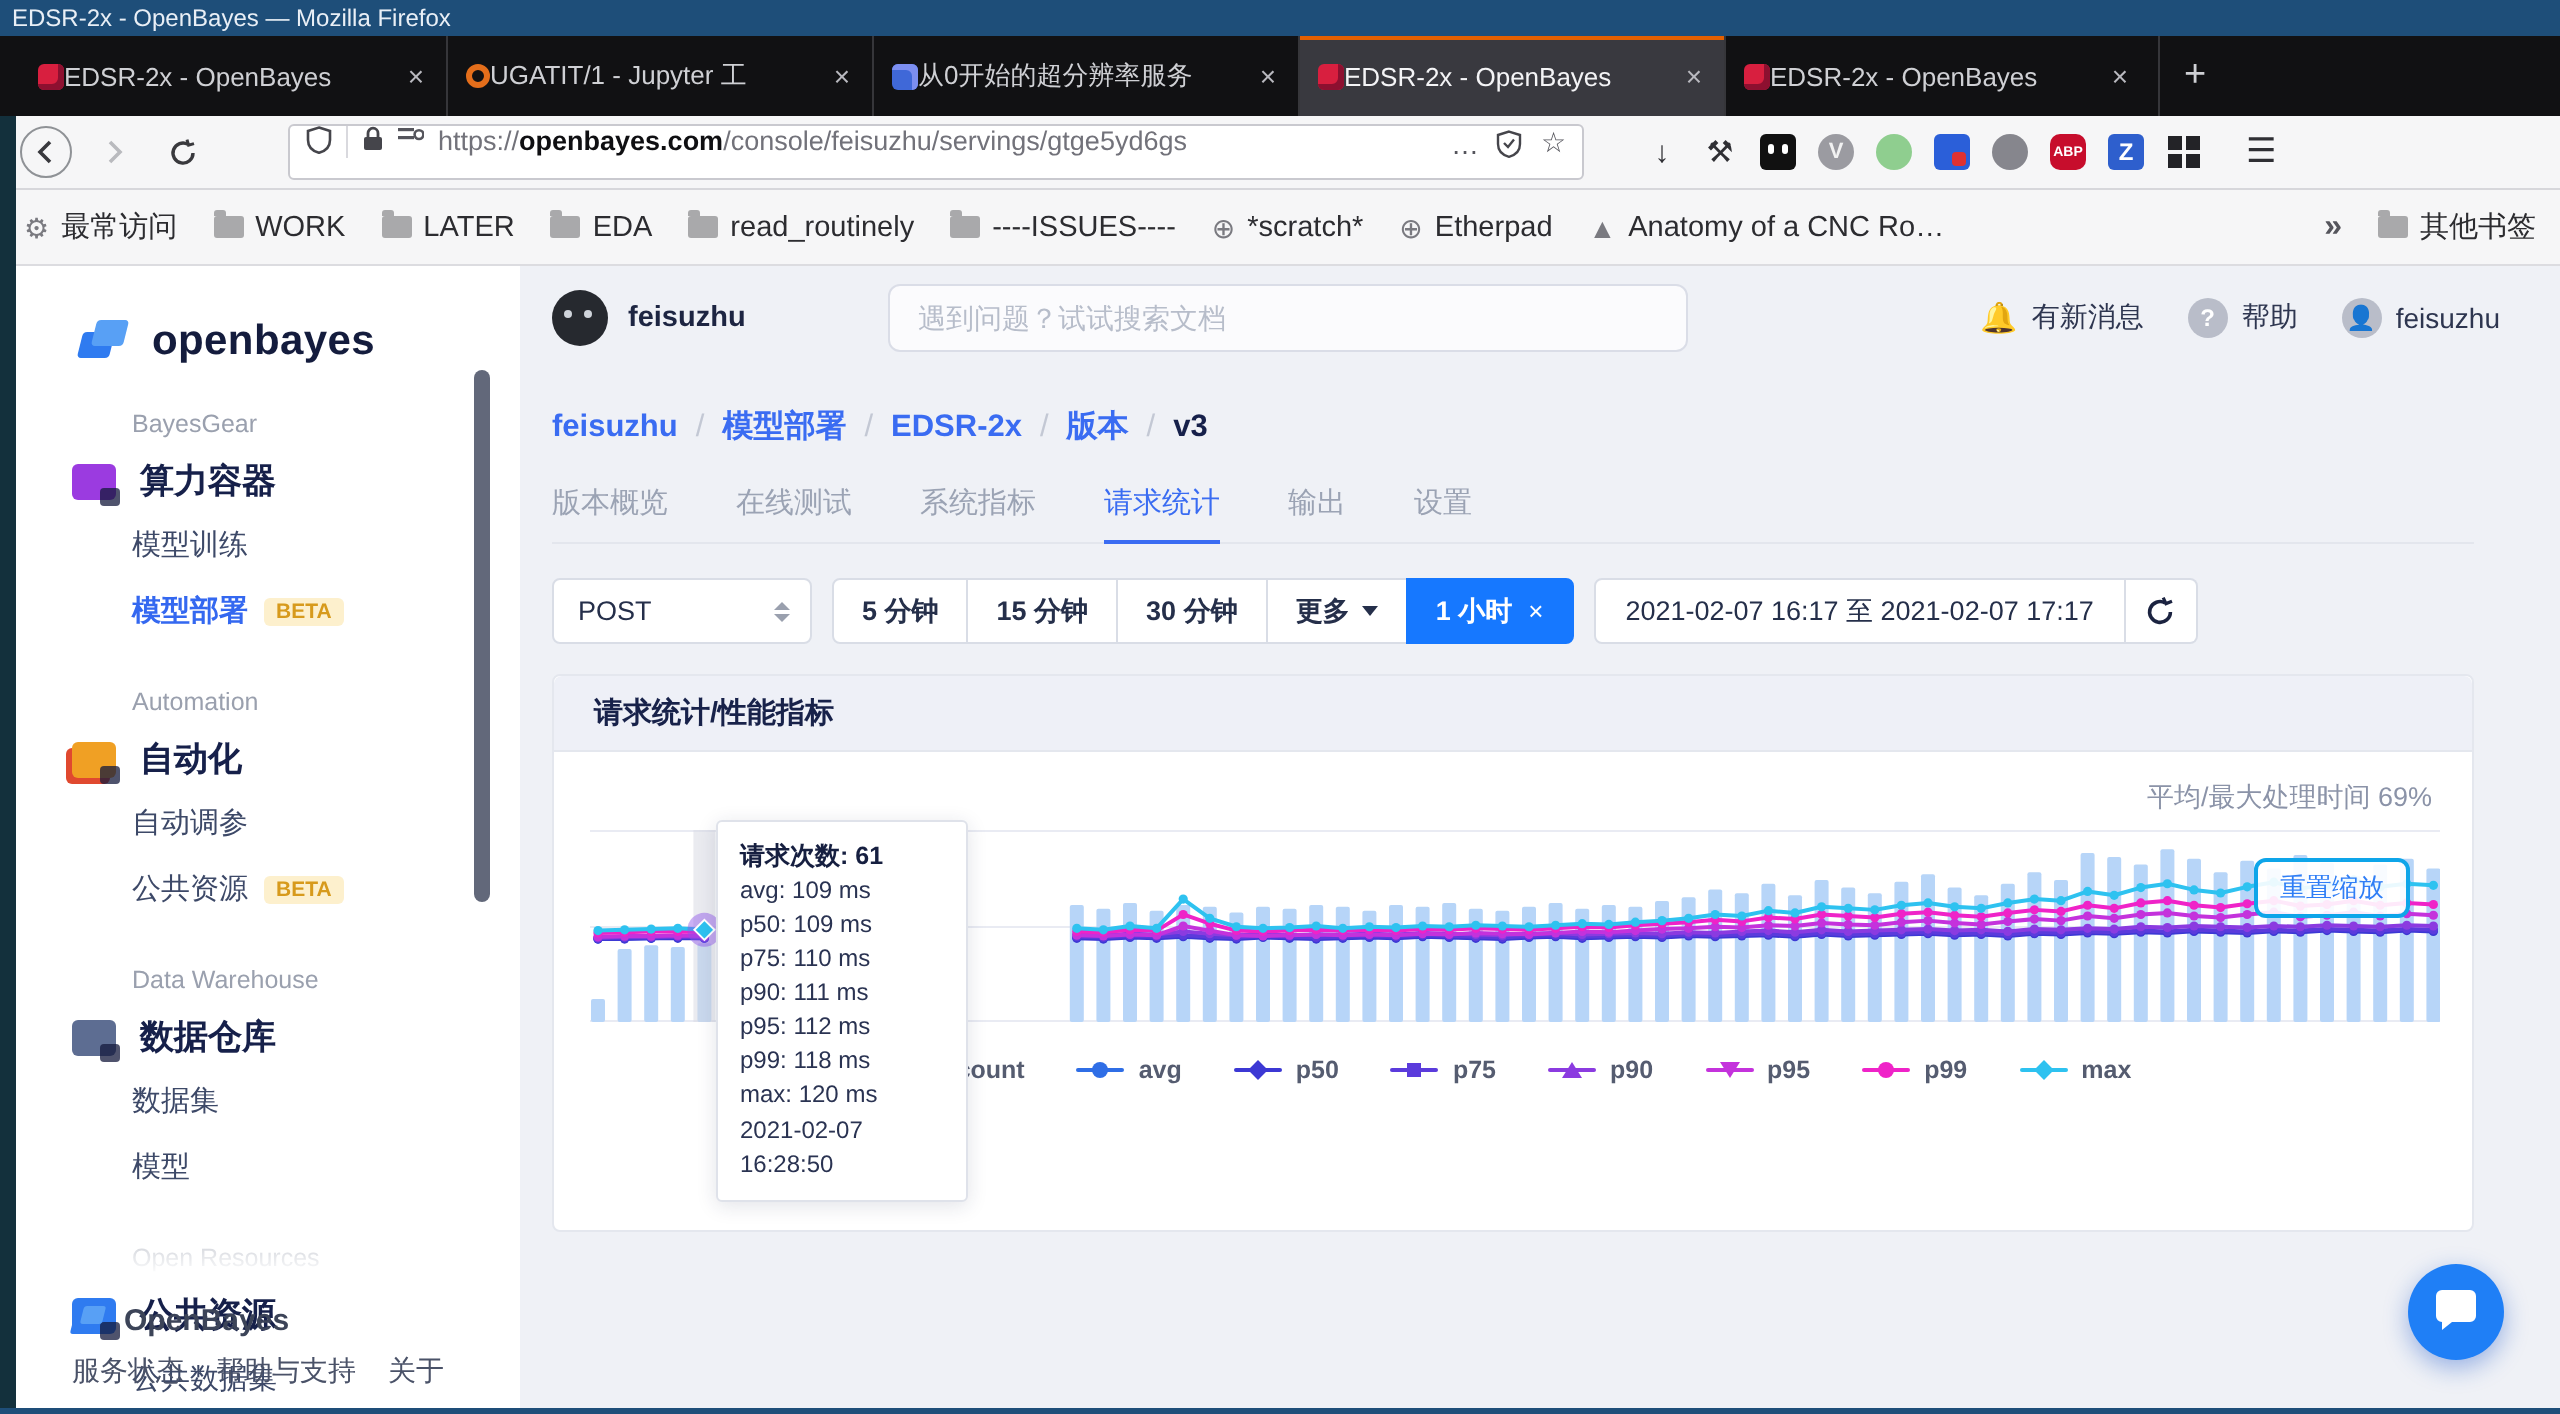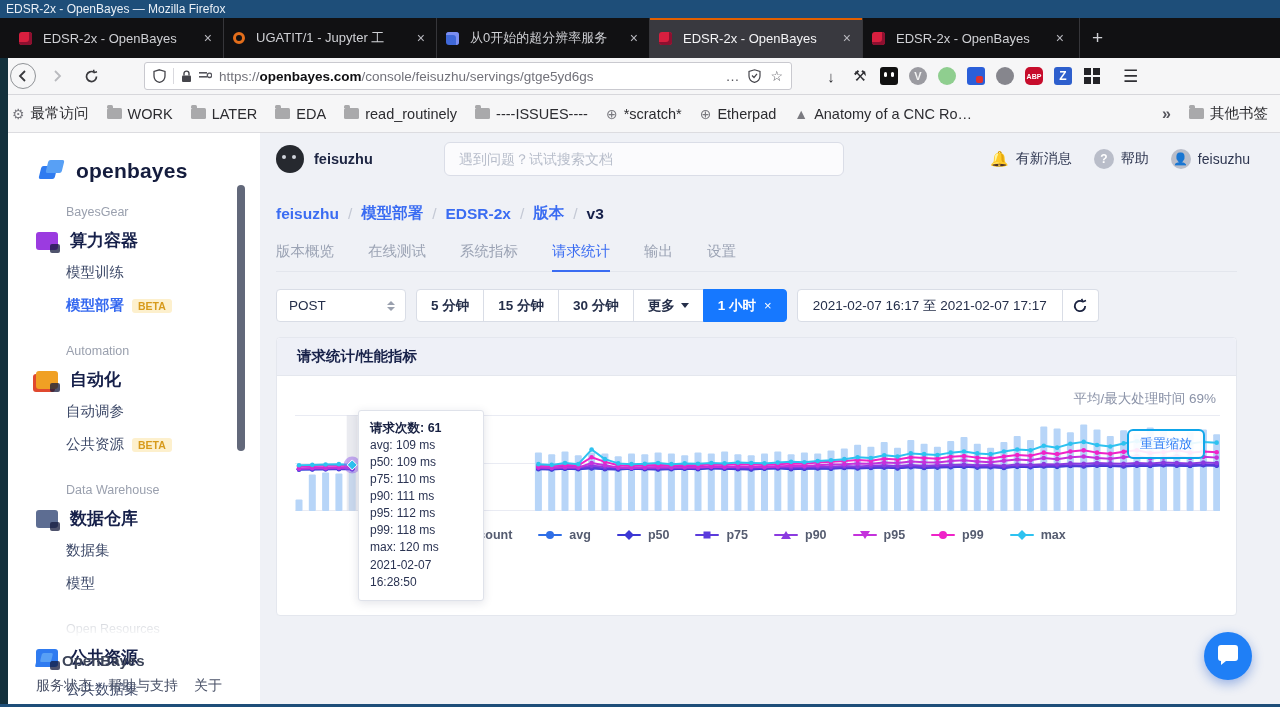--- a/index.html
+++ b/index.html
@@ -3,37 +3,37 @@
 <meta charset="utf-8">
 <style>
   *{margin:0;padding:0;box-sizing:border-box}
   html,body{width:1280px;height:707px;overflow:hidden}
   body{font-family:"Liberation Sans","DejaVu Sans",sans-serif;background:#eff1f6}
   .window{position:relative;width:1280px;height:707px;overflow:hidden;background:#eff1f6}
 
   
   .titlebar{height:18px;background:#1e4e79;color:#e9eff6;font-size:12px;line-height:18px;padding-left:6px;white-space:nowrap}
   .tabbar{height:40px;background:#111113;display:flex;align-items:stretch;padding-left:10px}
-  .btab{display:flex;align-items:center;gap:11px;width:213px;padding:0 9px;color:#cfd0d4;font-size:13px;border-left:1px solid #36363a;cursor:default;position:relative}
+  .btab{display:flex;align-items:center;gap:0;width:213px;padding:0 9px;color:#cfd0d4;font-size:13px;border-left:1px solid #36363a;cursor:default;position:relative}
   .btab:first-child{border-left:none}
   .btab.active{background:#39393f;color:#f4f4f6}
   .btab.active::before{content:"";position:absolute;left:0;top:0;right:0;height:2px;background:#e35f00}
   .btab .tlabel{flex:1;overflow:hidden;white-space:nowrap}
   .btab .tclose{color:#b9b9bf;font-size:14px;padding:0 2px}
   .ticon{width:13px;height:13px;border-radius:3px;flex:none}
   .ticon.openbayes{background:#d81f3f;box-shadow:inset -3px -3px 0 #8d1030}
   .ticon.jupyter{background:transparent;border:3px solid #e46e1b;border-radius:50%;width:12px;height:12px}
   .ticon.docs{background:#3f68d8;box-shadow:inset -3px 3px 0 #7c8ef0}
   .newtab{color:#cfd0d4;font-size:19px;padding:0 12px;display:flex;align-items:center;border-left:1px solid #36363a;margin-left:4px}
 
   .navbar{height:37px;background:#f6f6f7;border-bottom:1px solid #d7d7db;display:flex;align-items:center;padding:0 10px;gap:8px}
   .navbtn{width:26px;height:26px;display:flex;align-items:center;justify-content:center;color:#39393d}
   .navbtn.back{border:1px solid #8f9296;border-radius:50%}
   .navbtn.fwd{color:#b9babe}
-  .urlbar{width:648px;height:28px;background:#fff;border:1px solid #c9c9cf;border-radius:3px;display:flex;align-items:center;padding:0 8px;gap:7px;margin-left:32px}
+  .urlbar{width:648px;height:28px;background:#fff;border:1px solid #c9c9cf;border-radius:3px;display:flex;align-items:flex-start;padding:0 8px;gap:7px;margin-left:32px}
   .urlicon{color:#4c4c52;display:flex;align-items:center}
   .urlsep{width:1px;height:16px;background:#d9d9de}
   .urltext{flex:1;font-size:13.5px;color:#72727a;white-space:nowrap;overflow:hidden;-webkit-mask-image:linear-gradient(90deg,#000 82%,transparent 98%);mask-image:linear-gradient(90deg,#000 82%,transparent 98%)}
   .urltext b{color:#0f0f12;font-weight:700}
   .urlright{color:#55555c;font-size:14px;display:flex;gap:9px;align-items:center}
   .toolicons{display:flex;align-items:center;gap:11px;margin-left:22px}
   .ticn{width:18px;height:18px;display:flex;align-items:center;justify-content:center;font-size:11px;font-weight:700;border-radius:3px;color:#fff}
   .ticn.download,.ticn.wrench{color:#2f2f34;background:none;font-size:15px}
   .ticn.cookie-manager{background:#111;position:relative}
   .ticn.cookie-manager::before{content:"";position:absolute;left:4px;top:5px;width:3px;height:5px;background:#fff;border-radius:2px;box-shadow:7px 0 0 #fff}

